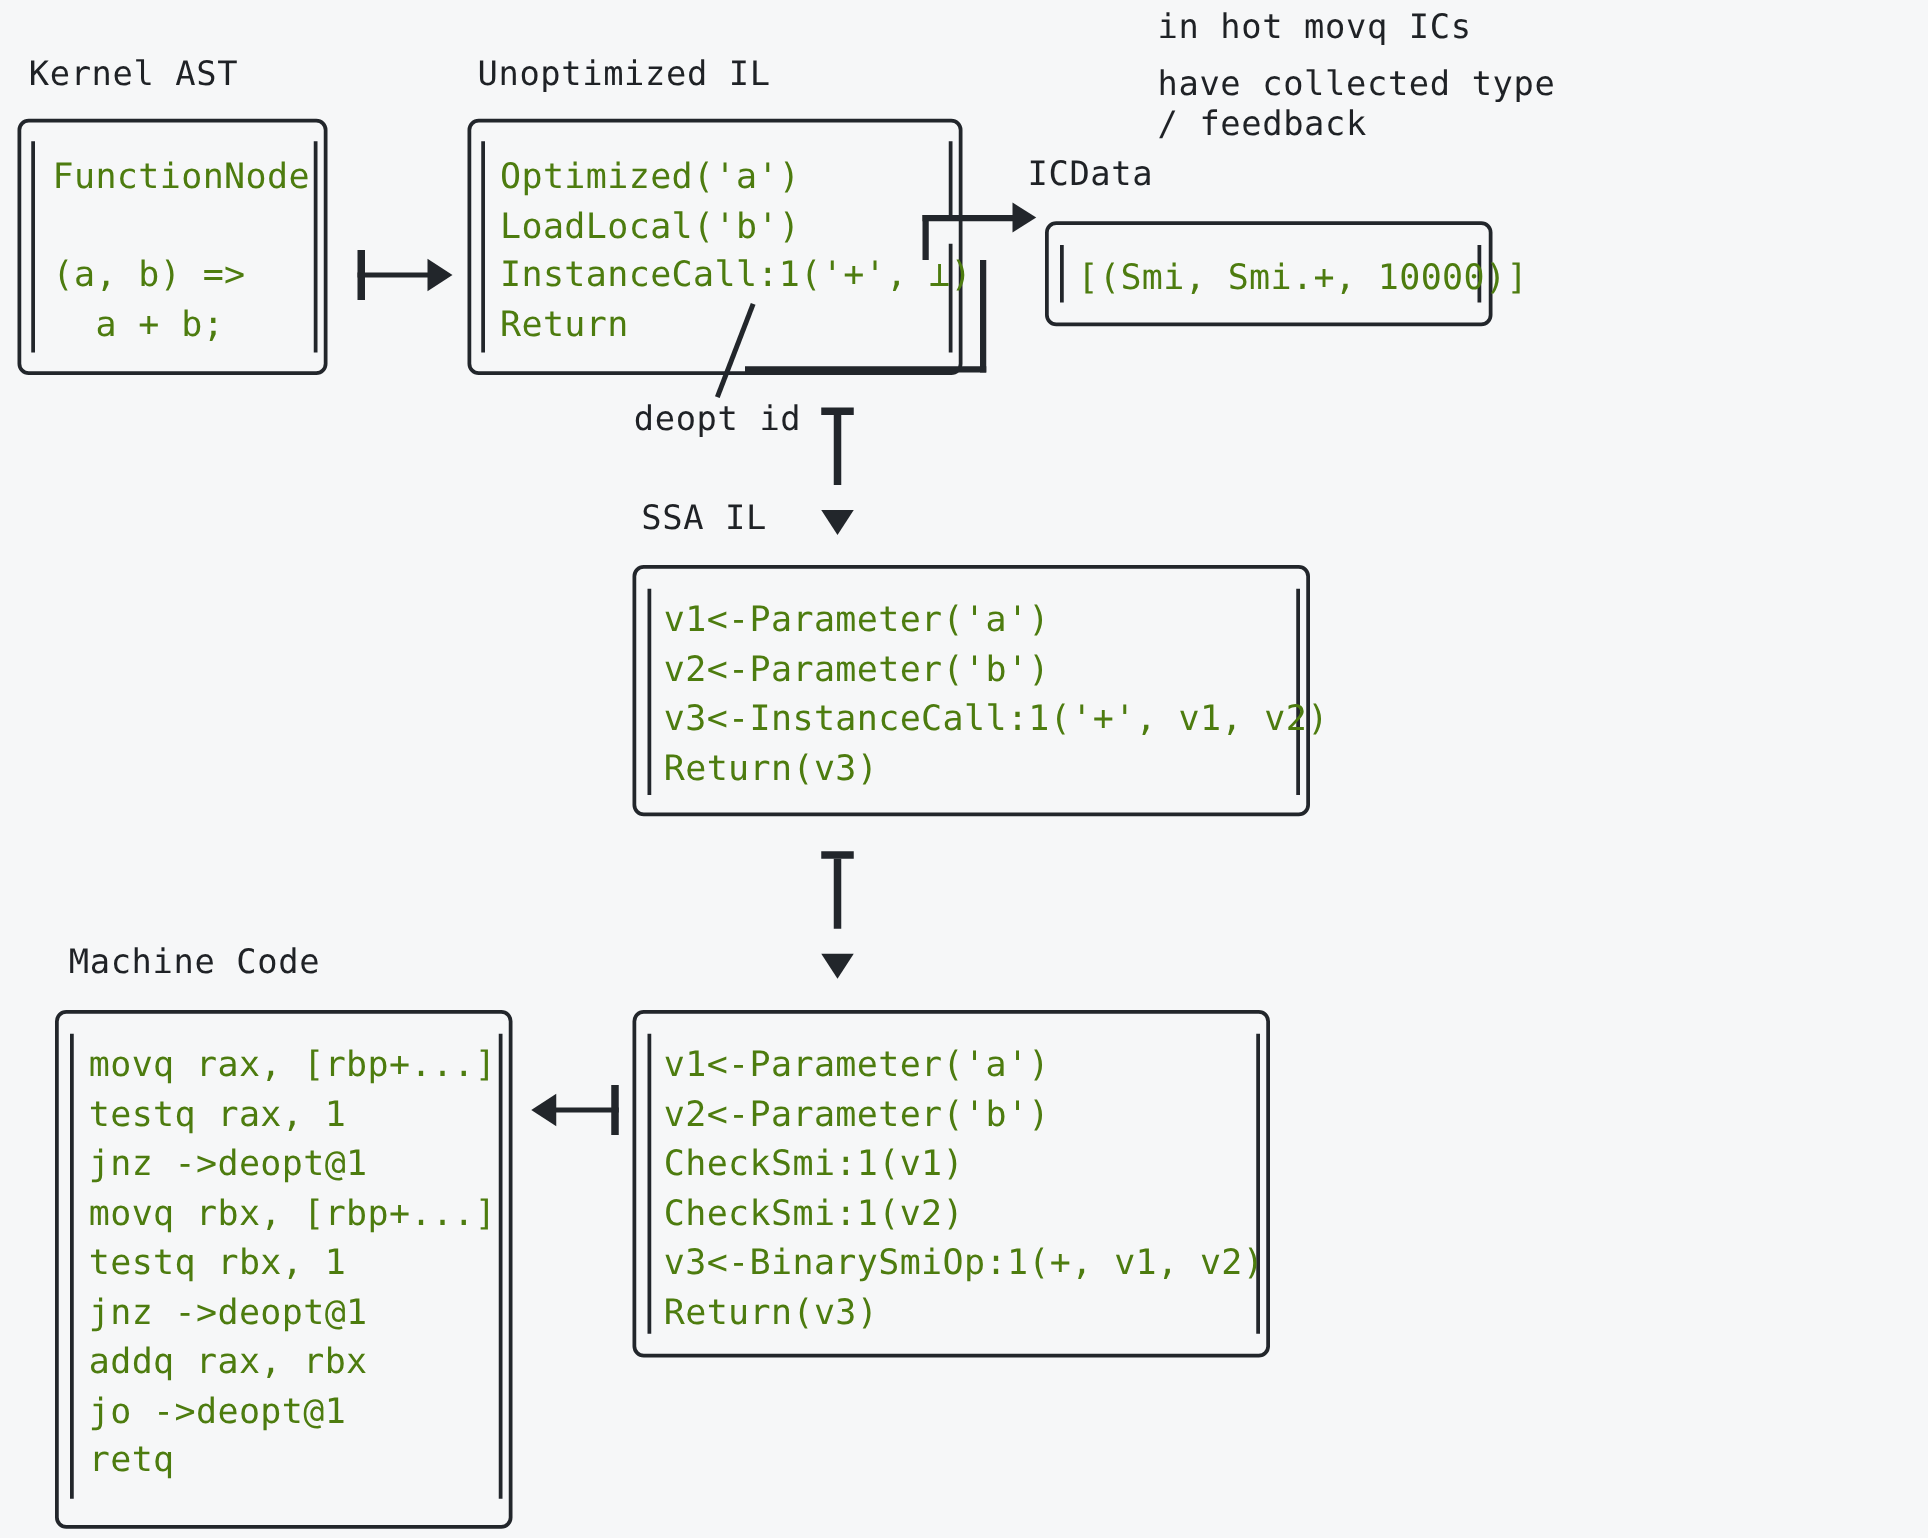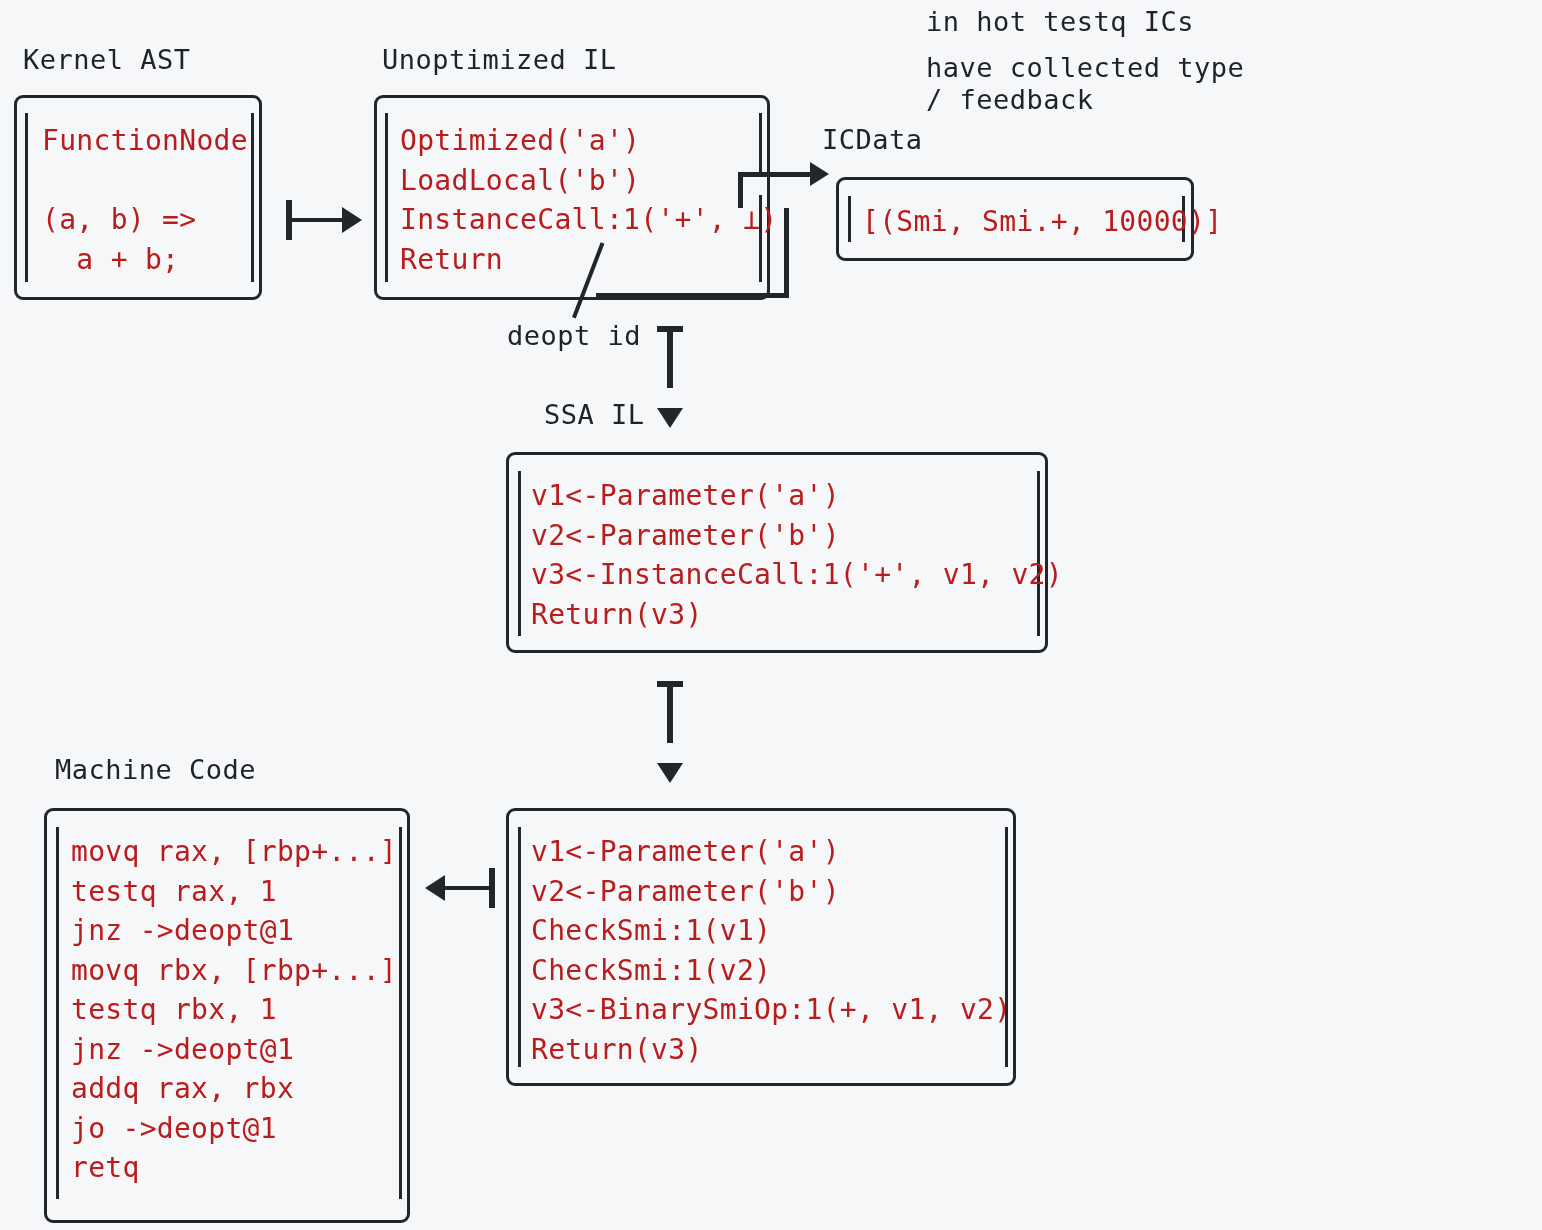--- a/index.html
+++ b/index.html
@@ -36,21 +36,21 @@
     box-sizing: border-box;
   }
 
   
   .codeblock {
     position: absolute;
     white-space: pre;
     font-size: 28px;
     line-height: 39.5px;
     letter-spacing: 0.3px;
-    color: #b91c1c;
+    color: #4d7c0f;
   }
   .pipe {
     position: absolute;
     width: 3px;
     background: #22262b;
   }
 
   
   .h-arrow {            
     position: absolute;
@@ -144,21 +144,21 @@
 </style>
 </head>
 <body>
 
 <div id="canvas">
 
   <div class="lbl" style="left:23px; top:44px;">Kernel AST</div>
   <div class="lbl" style="left:382px; top:44px;">Unoptimized IL</div>
   <div class="lbl" style="left:822px; top:124px;">ICData</div>
 
-  <div class="lbl" style="left:926px; top:6px;">in hot testq ICs</div>
+  <div class="lbl" style="left:926px; top:6px;">in hot movq ICs</div>
   <div class="lbl" style="left:926px; top:52px;">have collected type</div>
   <div class="lbl" style="left:926px; top:84px;">/ feedback</div>
 
   <div class="box" style="left:14px; top:95px; width:248px; height:205px;"></div>
   <div class="pipe" style="left:25px; top:113px; height:169px;"></div>
   <div class="pipe" style="left:251px; top:113px; height:169px;"></div>
   <div class="codeblock" style="left:42px; top:121px;"><span>FunctionNode</span><br><span>&nbsp;</span><br><span>(a, b) =&gt;</span><br><span>  a + b;</span></div>
 
   <div class="h-arrow" style="left:286px; top:200px; width:76px;">
     <div class="tailbar"></div>
@@ -185,21 +185,21 @@
 
   <div class="slash" style="left:572px; top:317px; width:80px; transform: rotate(-69deg);"></div>
   <div class="lbl" style="left:497px; top:320px;margin-left:10px;">deopt id</div>
 
   <div class="v-arrow" style="left:650px; top:326px; height:102px;">
     <div class="tbar"></div>
     <div class="stem" style="height:56px;"></div>
     <div class="head"></div>
   </div>
 
-  <div class="lbl" style="left:513px; top:399px;margin-left:31px;">SSA IL</div>
+  <div class="lbl" style="left:513px; top:399px;">SSA IL</div>
 
   <div class="box" style="left:506px; top:452px; width:542px; height:201px;"></div>
   <div class="pipe" style="left:518px; top:471px; height:165px;"></div>
   <div class="pipe" style="left:1037px; top:471px; height:165px;"></div>
   <div class="codeblock" style="left:531px; top:476px;"><span>v1&lt;-Parameter('a')</span><br><span>v2&lt;-Parameter('b')</span><br><span>v3&lt;-InstanceCall:1('+', v1, v2)</span><br><span>Return(v3)</span></div>
 
   <div class="v-arrow" style="left:650px; top:681px; height:102px;">
     <div class="tbar"></div>
     <div class="stem" style="height:56px;"></div>
     <div class="head"></div>

